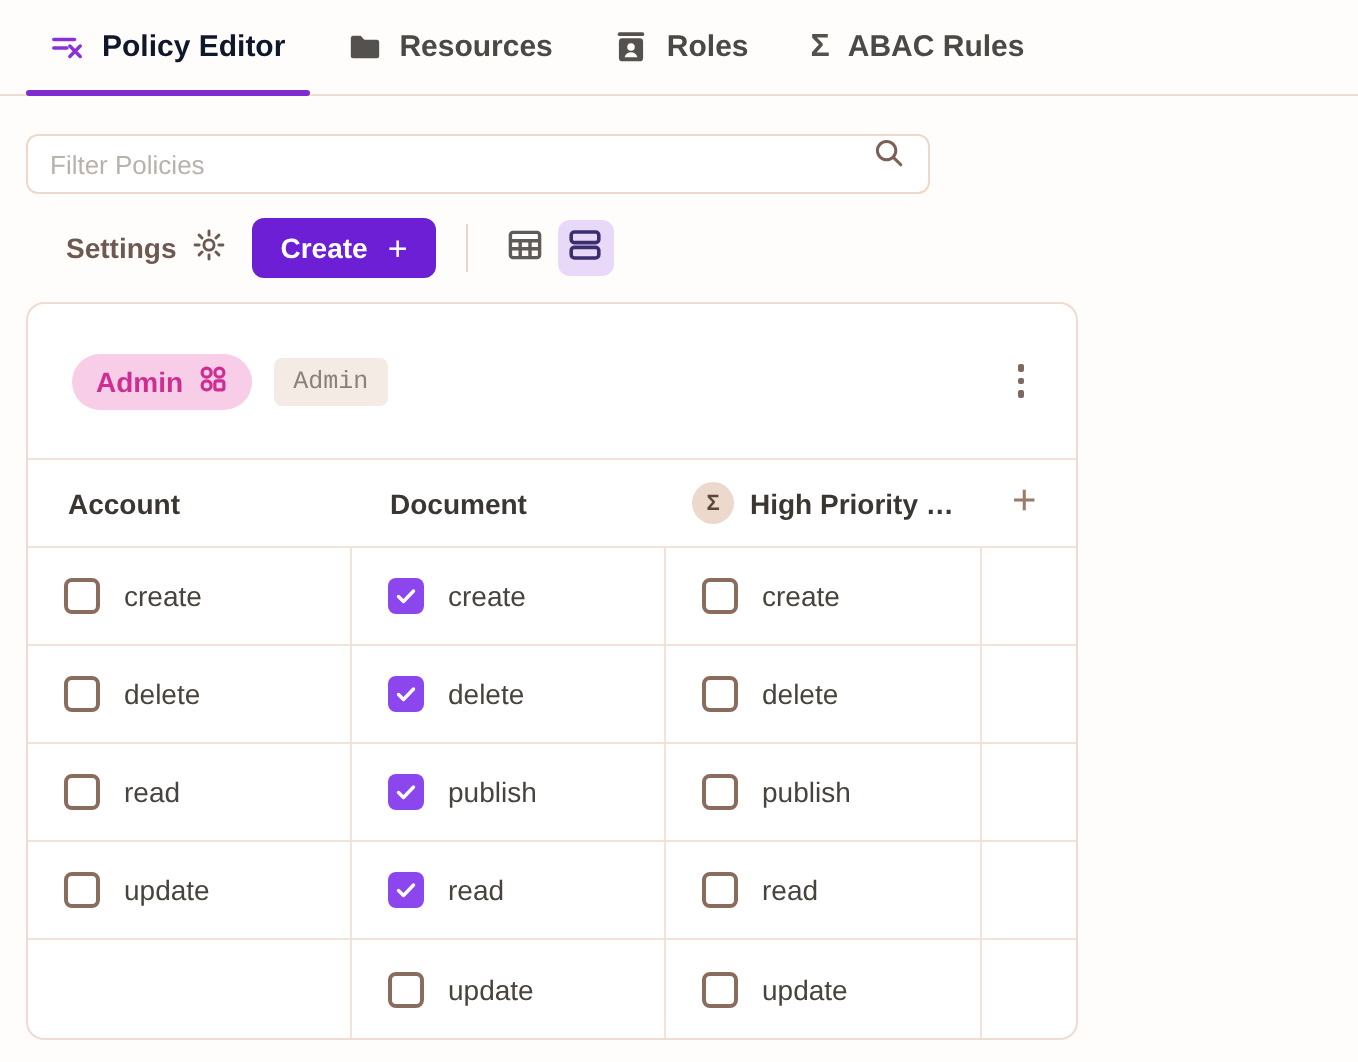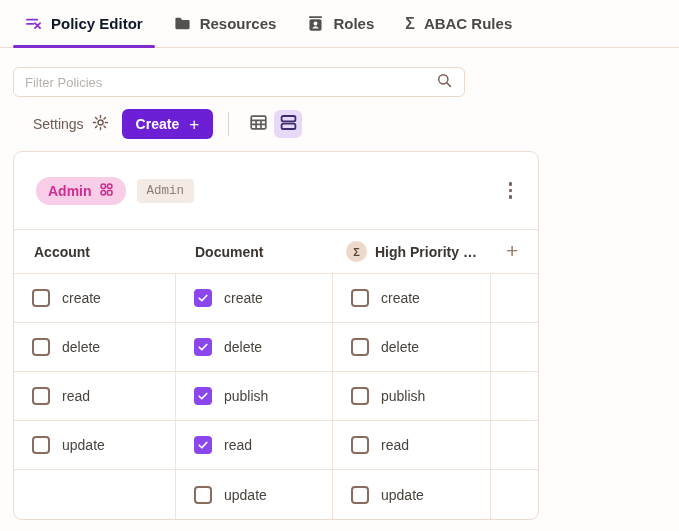--- a/index.html
+++ b/index.html
@@ -48,21 +48,20 @@
 
   
   .filter-row { padding: 19px 0 0 13px; }
   .filter-box {
     width: 452px;
     height: 30px;
     border: 1px solid #ecd9cc;
     border-radius: 6px;
     background: #fff;
     display: flex;
-    align-items: center;
     padding: 0 11px;
   }
   .filter-box input {
     flex: 1;
     border: none;
     outline: none;
     font-family: "Liberation Sans", sans-serif;
     font-size: 13px;
     color: #49433d;
     background: transparent;
@@ -74,21 +73,21 @@
     margin: 12px 0 0 33px;
     display: flex;
     align-items: center;
     height: 30px;
   }
   .settings {
     display: flex;
     align-items: center;
     gap: 8px;
     font-size: 14px;
-    font-weight: 400;
+    font-weight: 700;
     color: #6d5950;
     cursor: pointer;
   }
   .create-btn {
     margin-left: 13px;
     height: 30px;
     padding: 0 14px;
     background: #6d1fd6;
     border: none;
     border-radius: 6px;

